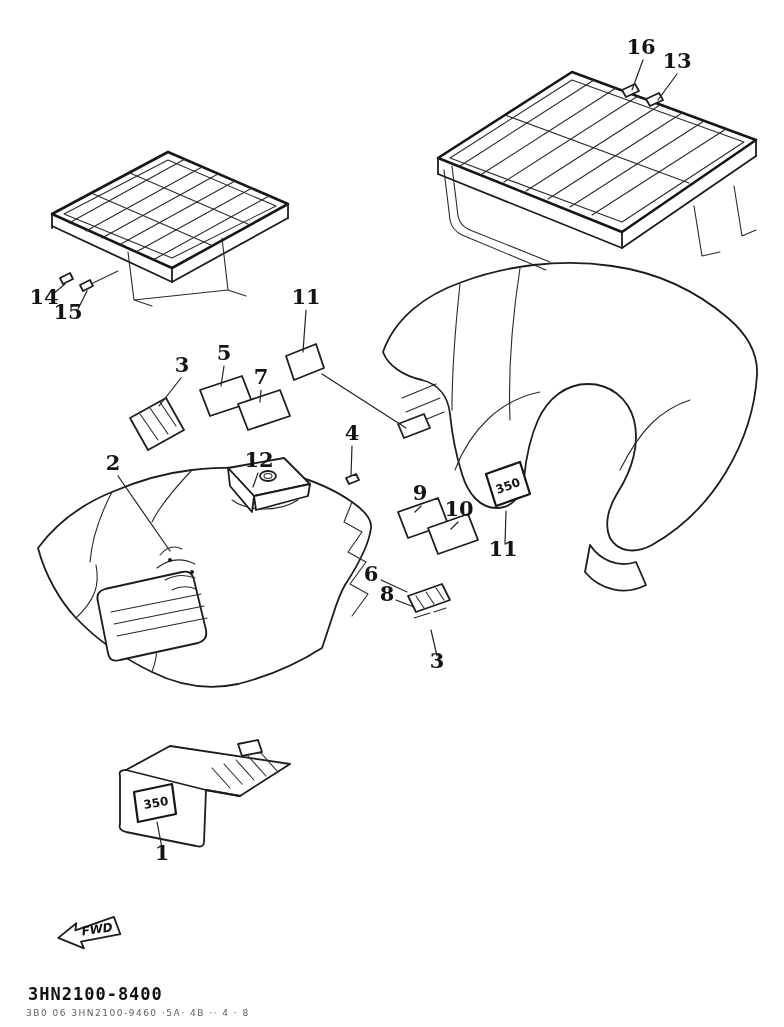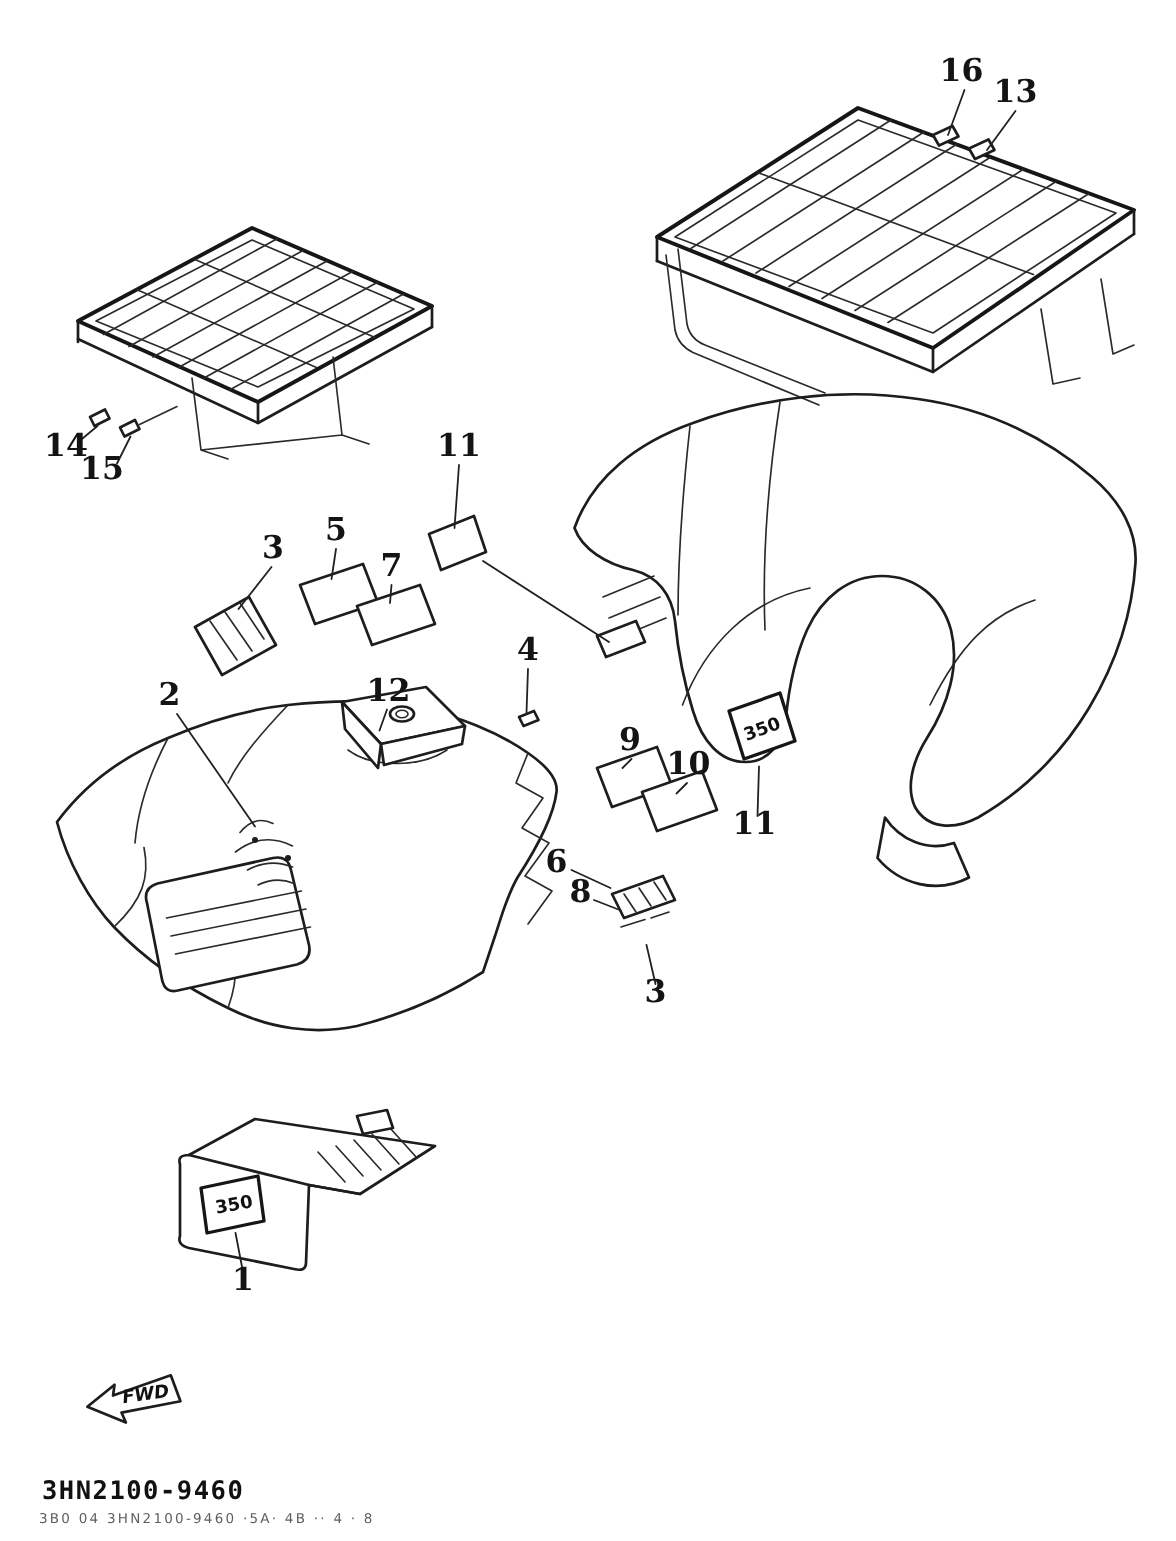--- a/index.html
+++ b/index.html
@@ -215,15 +215,15 @@
         <text x="387" y="601" class="callout">8</text>
         <line x1="437" y1="656" x2="431" y2="630" class="leader"></line>
         <text x="437" y="668" class="callout">3</text>
         <line x1="505" y1="544" x2="506" y2="511" class="leader"></line>
         <text x="503" y="556" class="callout">11</text>
         <line x1="162" y1="848" x2="157" y2="822" class="leader"></line>
         <text x="162" y="860" class="callout">1</text>
       </g>
   </svg>
 
-  <div class="partno">3HN2100-9460</div>
-  <div class="fineprint">3B0 04 3HN2100-9460 ·5A· 4B ·· 4 · 8</div>
+  <div class="partno">3HN2100-8400</div>
+  <div class="fineprint">3B0 06 3HN2100-9460 ·5A· 4B ·· 4 · 8</div>
 </div>
 
 </body></html>

